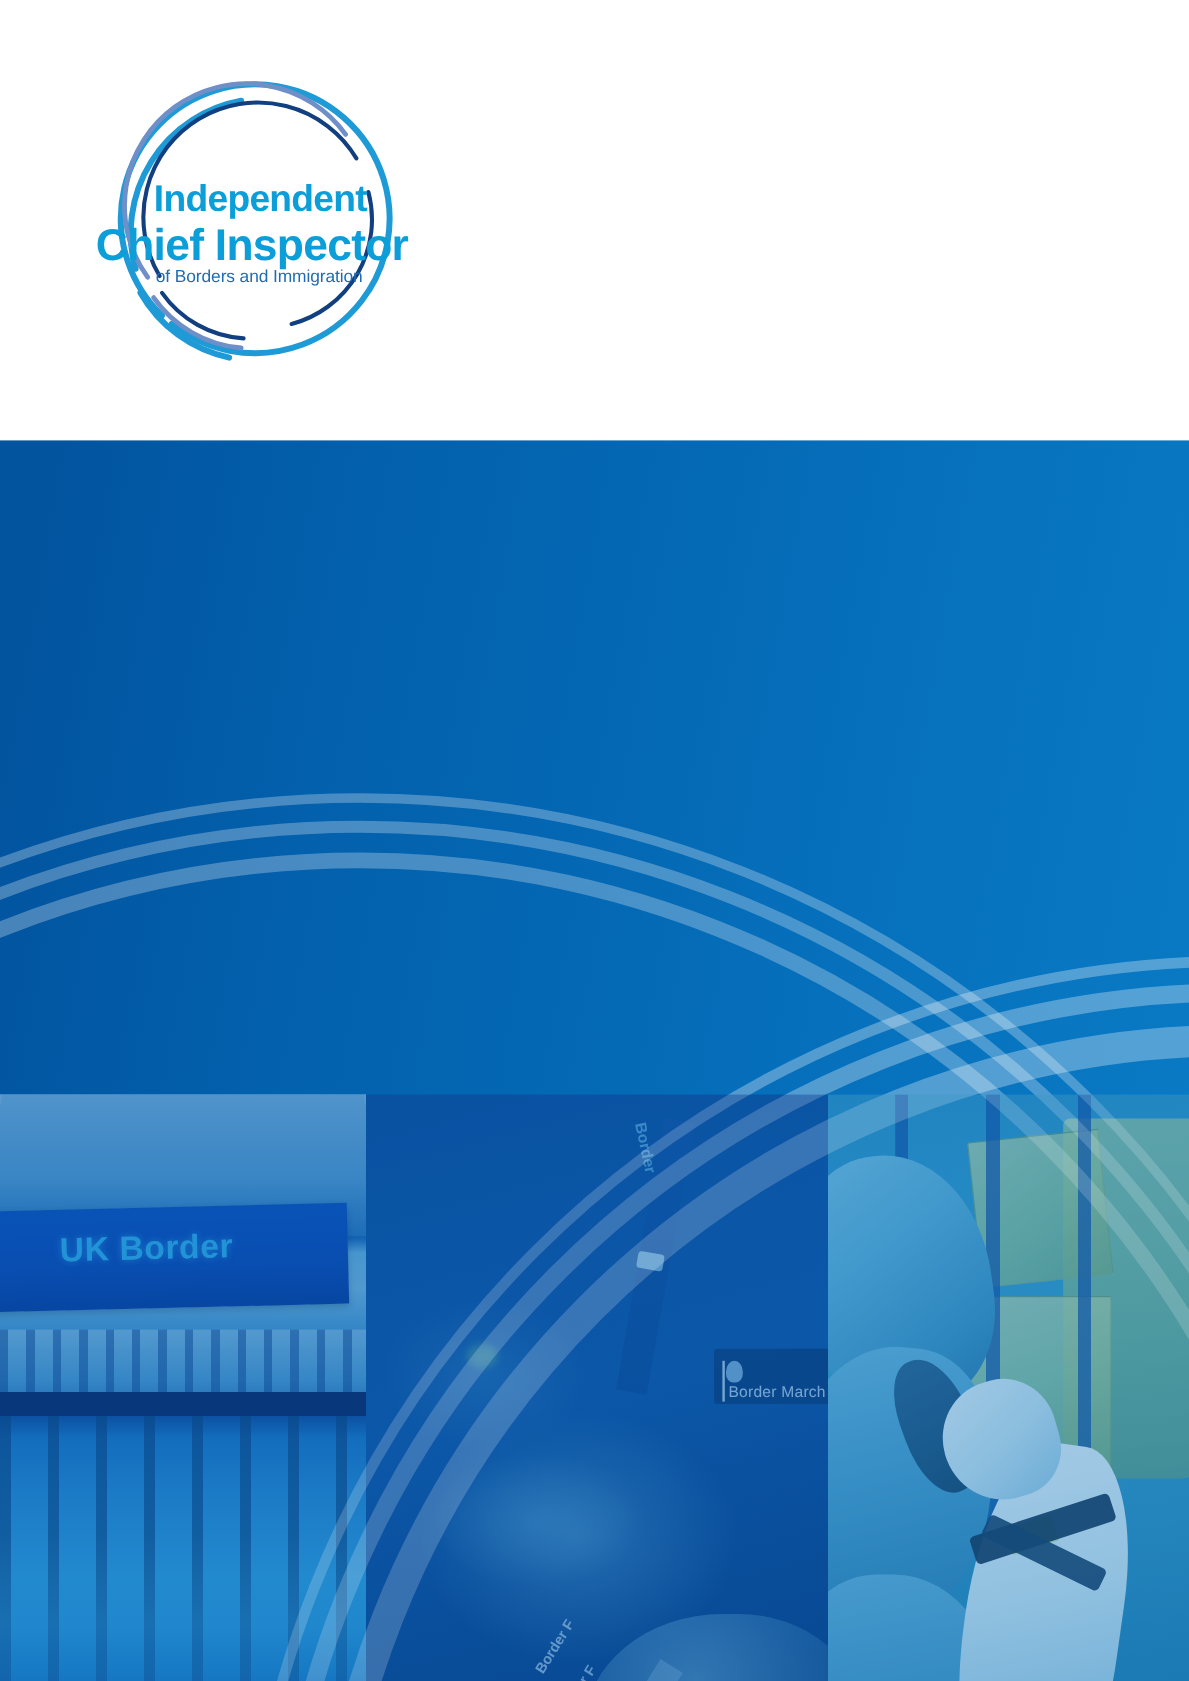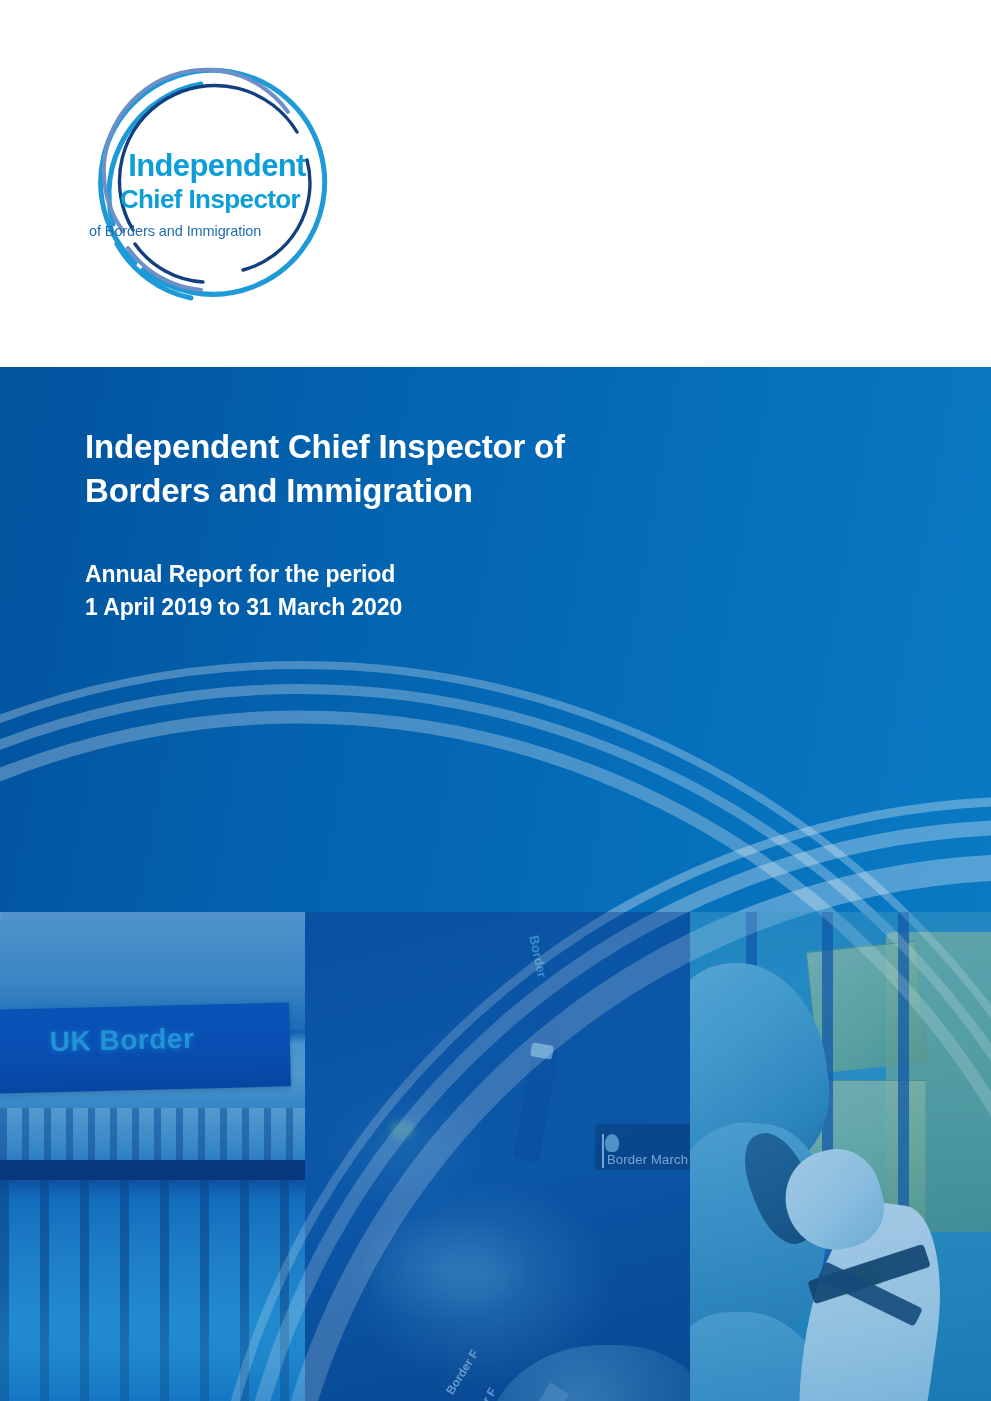--- a/index.html
+++ b/index.html
@@ -404,22 +404,22 @@
 
         <path d="M 50 182 A 90 90 0 0 1 214 84" fill="none" stroke="#123f7f" stroke-width="3.4" stroke-linecap="round"></path>
         <path d="M 52 196 A 90 90 0 0 0 120 234" fill="none" stroke="#123f7f" stroke-width="3.4" stroke-linecap="round"></path>
         <path d="M 224 112 A 90 90 0 0 1 160 222" fill="none" stroke="#123f7f" stroke-width="3.4" stroke-linecap="round"></path>
       </svg>
 
       <div style="position:absolute; left:0; top:0; width:265px; height:265px;">
         <div style="position:absolute; left:14px; top:100px; width:240px; text-align:center;
                     color:#0b9ed8; font-size:31px; font-weight:bold; letter-spacing:-0.6px;">Independent</div>
         <div style="position:absolute; left:-12px; top:136px; width:278px; text-align:center;
-                    color:#0b9ed8; font-size:26px; font-weight:bold; letter-spacing:-0.6px;">Chief Inspector</div>
-        <div style="position:absolute; left:6px; top:175px; width:254px; 
+                    color:#0b9ed8; font-size:37px; font-weight:bold; letter-spacing:-0.6px;">Chief Inspector</div>
+        <div style="position:absolute; left:6px; top:175px; width:254px; text-align:center;
                     color:#1f6cb4; font-size:14.5px; font-weight:normal; letter-spacing:-0.1px;">of Borders and Immigration</div>
       </div>
     </div>
 
   </div>
 
   <div class="blue-band">
 
     <div class="arcs">
       <svg width="991" height="1034" viewBox="0 0 991 1034">
@@ -506,23 +506,15 @@
           <circle cx="300" cy="1160" r="862" stroke-width="8"></circle>
         </g>
         <g fill="none" stroke="#ffffff" stroke-opacity="0.19">
           <circle cx="1030" cy="1260" r="760" stroke-width="26"></circle>
           <circle cx="1030" cy="1260" r="800" stroke-width="15"></circle>
           <circle cx="1030" cy="1260" r="826" stroke-width="9"></circle>
         </g>
       </svg>
     </div>
 
-    <div class="title-block">
-      <h1 class="main-title">Independent Chief Inspector of</h1>
-      <h1 class="main-title">Borders and Immigration</h1>
-      <div class="subtitle-block">
-        <p class="subtitle-line">Annual Report for the period</p>
-        <p class="subtitle-line">1 April 2019 to 31 March 2020</p>
-      </div>
-    </div>
 
   </div>
 </div>
 
 </body></html>

